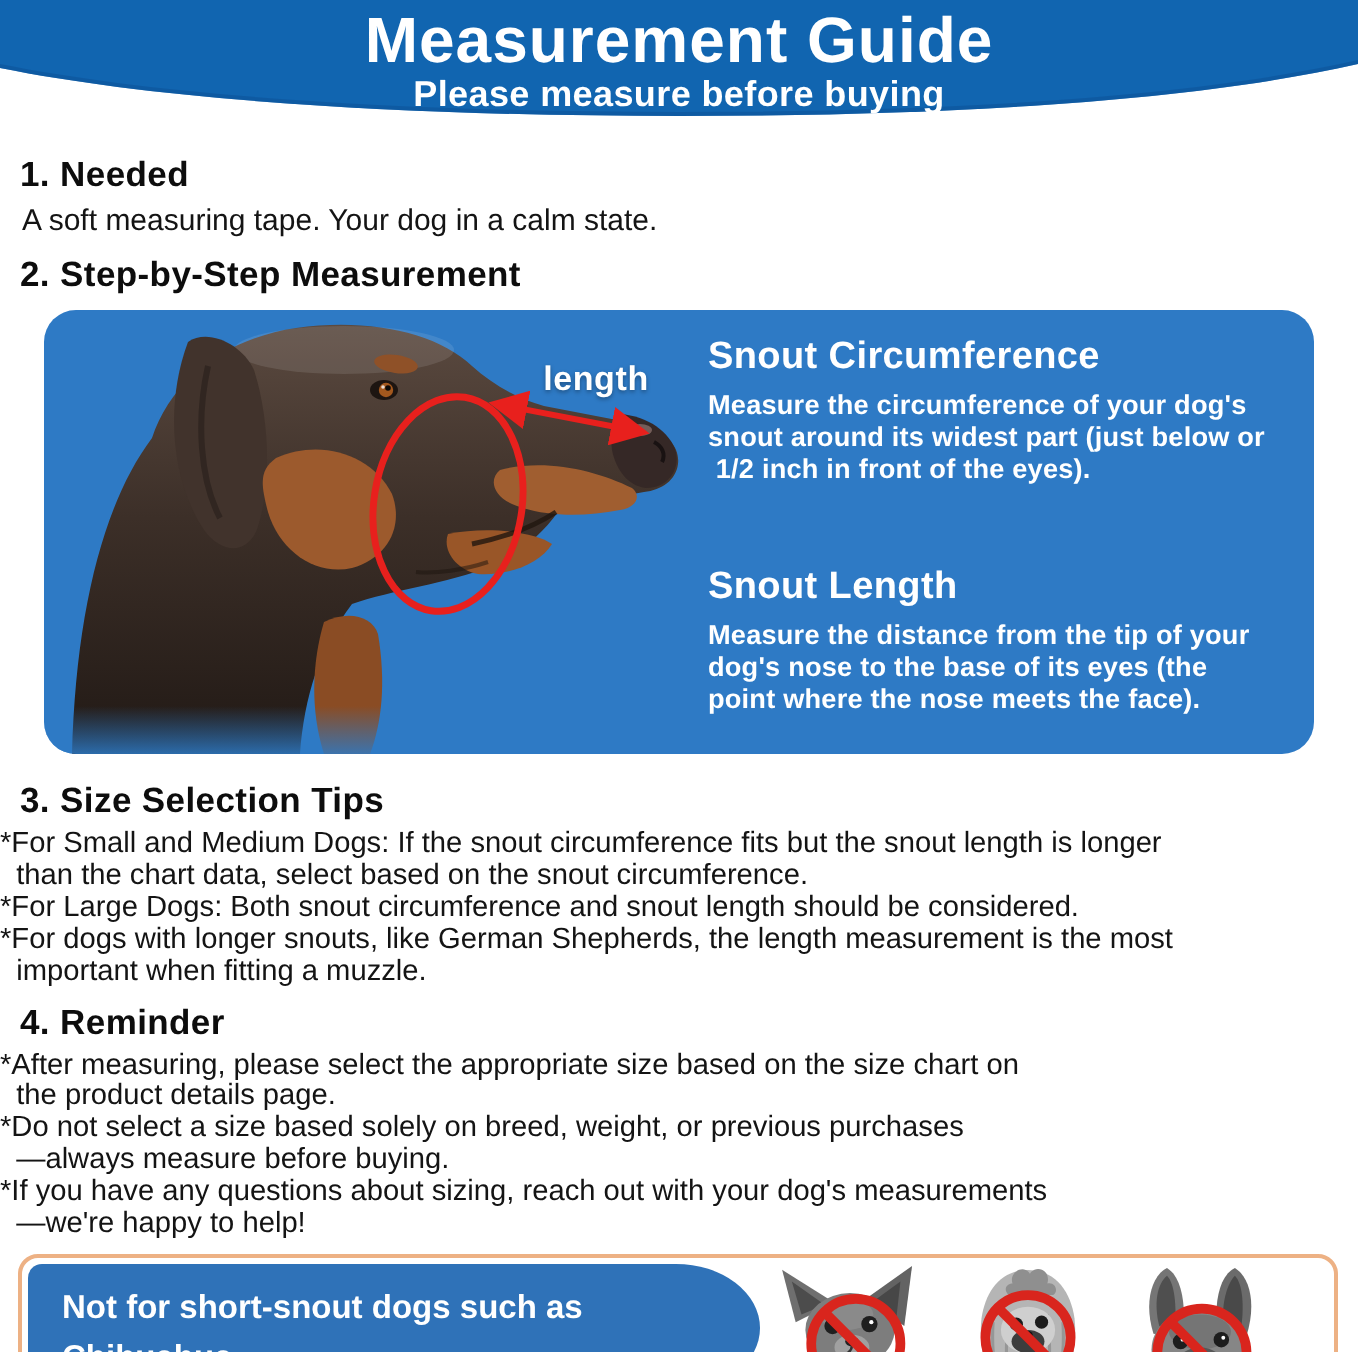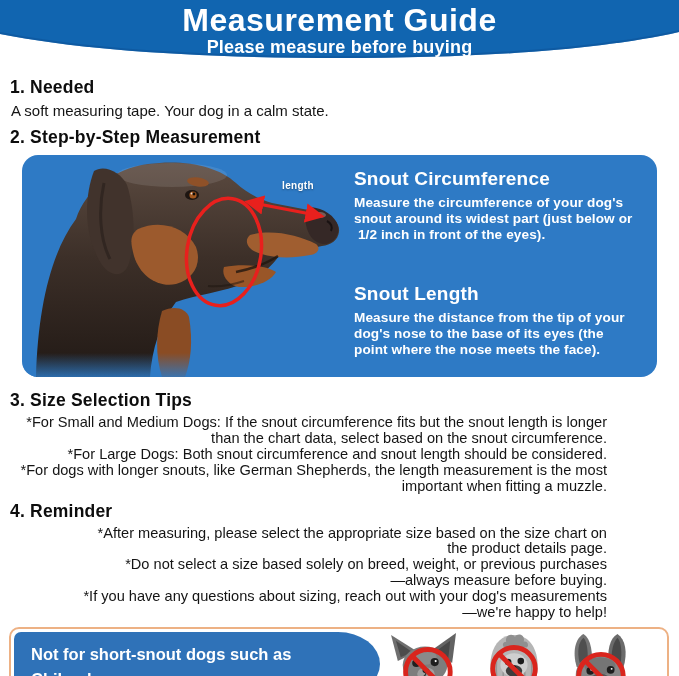--- a/index.html
+++ b/index.html
@@ -22,35 +22,35 @@
     color:#fff; font-size:18px; font-weight:700; letter-spacing:.2px;
   }
 
   
   h2 { font-size:17.5px; font-weight:700; color:#0d0d0d; margin:0; padding-left:10px; letter-spacing:.2px; }
   #h-needed  { margin-top:17px; }
   #h-steps   { margin-top:8px; }
   #h-tips    { margin-top:13px; }
   #h-reminder{ margin-top:6px; }
   .body-text { font-size:15px; margin:4px 0 0; padding-left:11px; }
-  .bullets   { margin-top:4px; font-size:14.6px; line-height:15.9px;text-align:right; }
+  .bullets   { margin-top:4px; font-size:14.6px; line-height:15.9px; }
   .bullet    { white-space:pre-wrap; }
 
   
   .measure-box {
     position:relative; width:635px; height:222px; margin:7px 0 0 22px;
     background:#2e7ac5; border-radius:16px; overflow:hidden;
   }
   .dog-svg, .anno-svg { position:absolute; left:0; top:0; }
   .anno-svg { pointer-events:none; }
   .label-length, .label-circ {
     position:absolute; color:#fff; font-weight:700; text-align:center; letter-spacing:.3px;
     text-shadow:0 1px 2px rgba(0,0,0,.35);
   }
-  .label-length { left:244px; top:25px; width:64px; font-size:10px; }
+  .label-length { left:244px; top:25px; width:64px; font-size:17px; }
   .label-circ   { left:164px; top:147px; width:140px; font-size:15px; }
   .measure-text { position:absolute; left:332px; top:13px; width:296px; color:#fff; }
   .measure-text h3 { font-size:19px; font-weight:700; margin:0; letter-spacing:.2px; }
   .measure-text h3.second { margin-top:40px; }
   .measure-text p {
     font-size:13.6px; font-weight:700; line-height:16px; margin:5px 0 0;
     white-space:pre-wrap; letter-spacing:.1px;
   }
 
   

